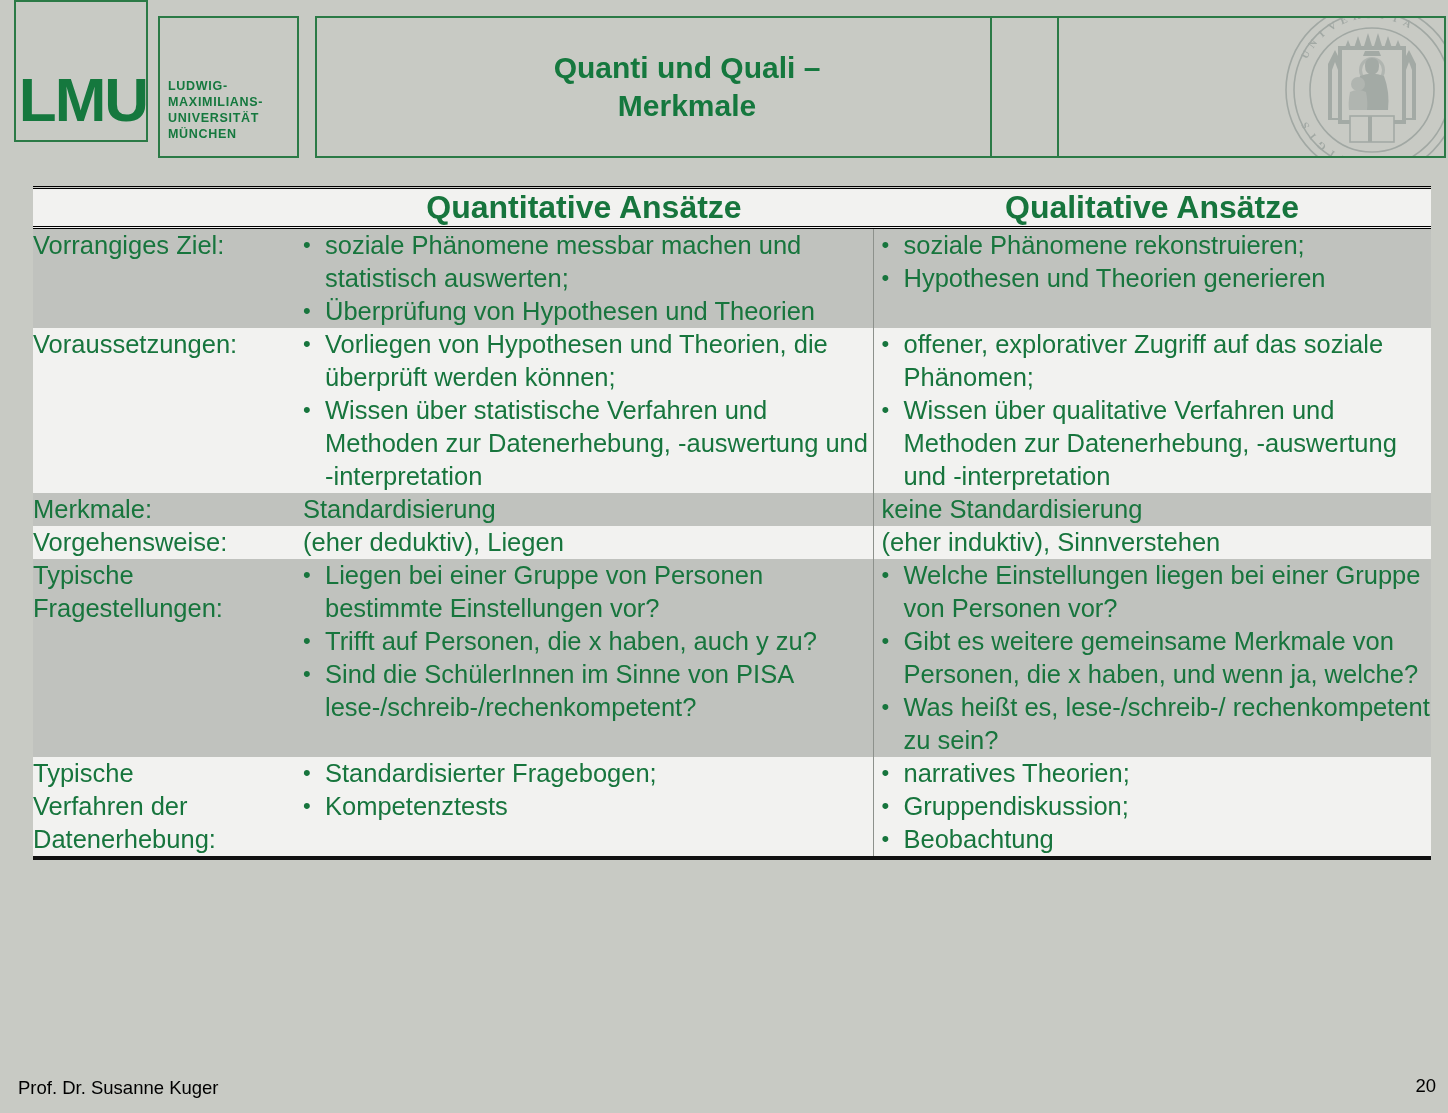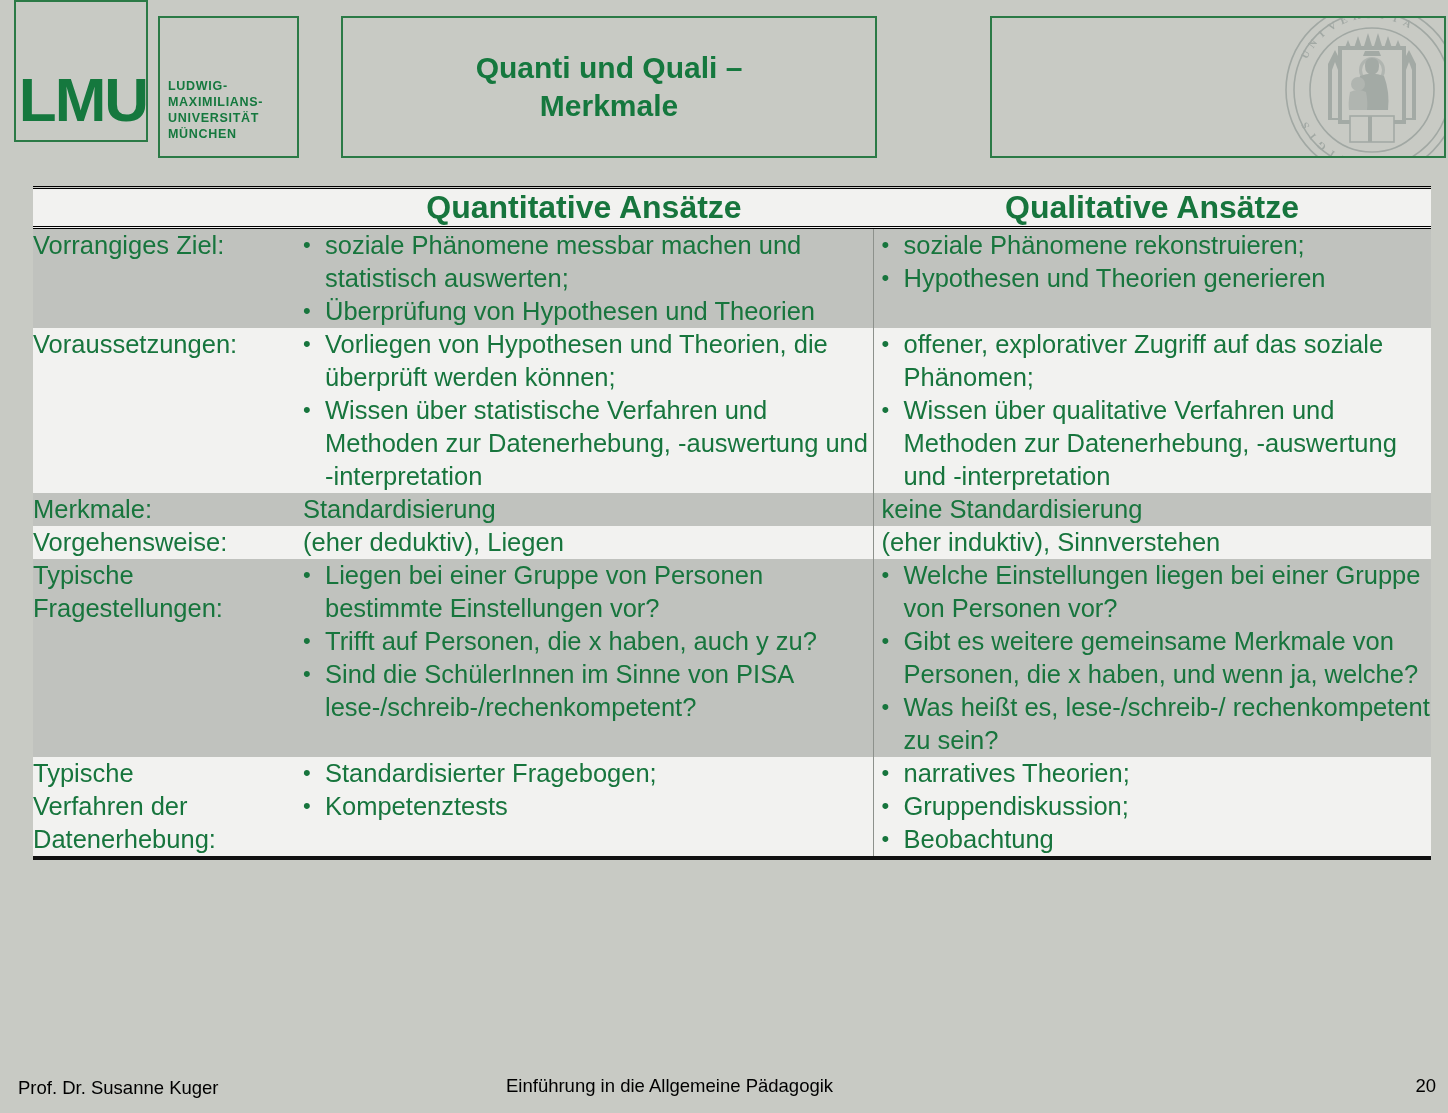--- a/index.html
+++ b/index.html
@@ -56,22 +56,22 @@
     top: 60px;
     width: 128px;
     font-size: 12.5px;
     line-height: 16px;
     font-weight: bold;
     letter-spacing: 0.7px;
     color: #15783e;
     white-space: pre-line;
   }
   #title-box {
-    left: 341px; top: 16px;
-    width: 536px; height: 142px;
+    left: 315px; top: 16px;
+    width: 744px; height: 142px;
   }
   #slide-title {
     position: absolute;
     left: 0; top: 0;
     width: 100%; height: 100%;
     display: flex;
     align-items: center;
     justify-content: center;
     text-align: center;
     font-size: 30px;
@@ -383,15 +383,14 @@
             <li>Gruppendiskussion;</li>
             <li>Beobachtung</li>
           </ul>
         </td>
       </tr>
     </tbody>
 </table>
 
 <div id="slide-footer">
   <div id="footer-author">Prof. Dr. Susanne Kuger</div>
-  <div id="footer-course">Einführung in die Allgemeine Pädagogik</div>
   <div id="footer-pagenum">20</div>
 </div>
 
 </body></html>

